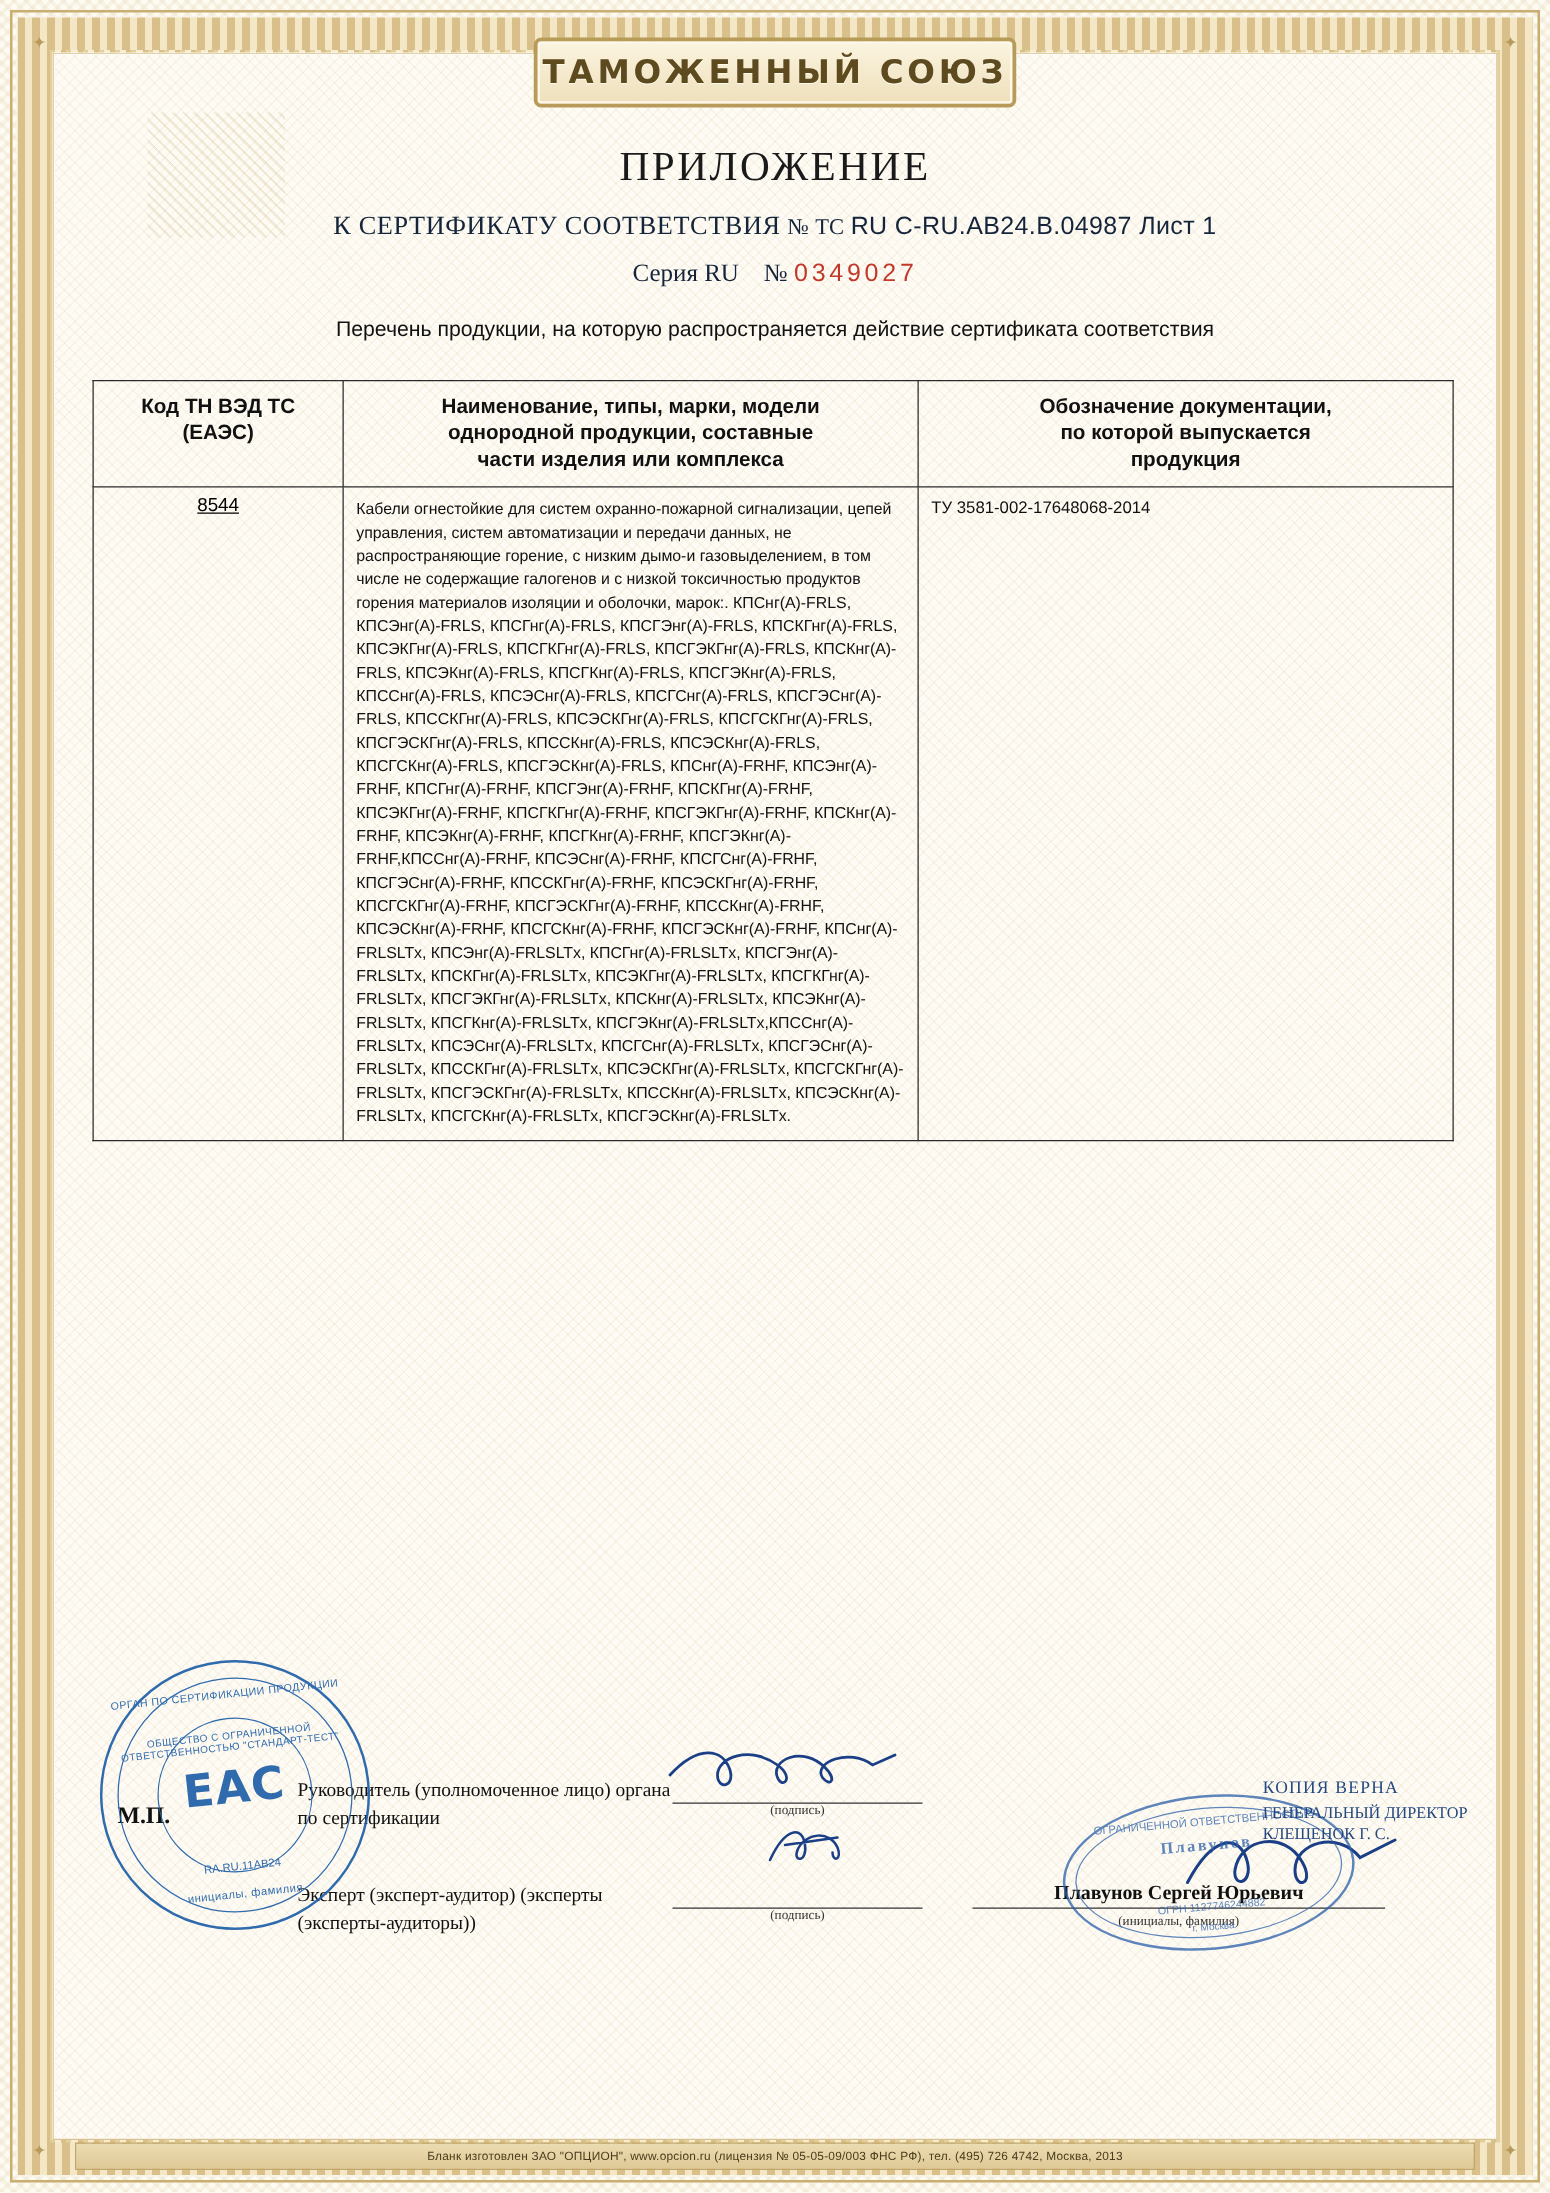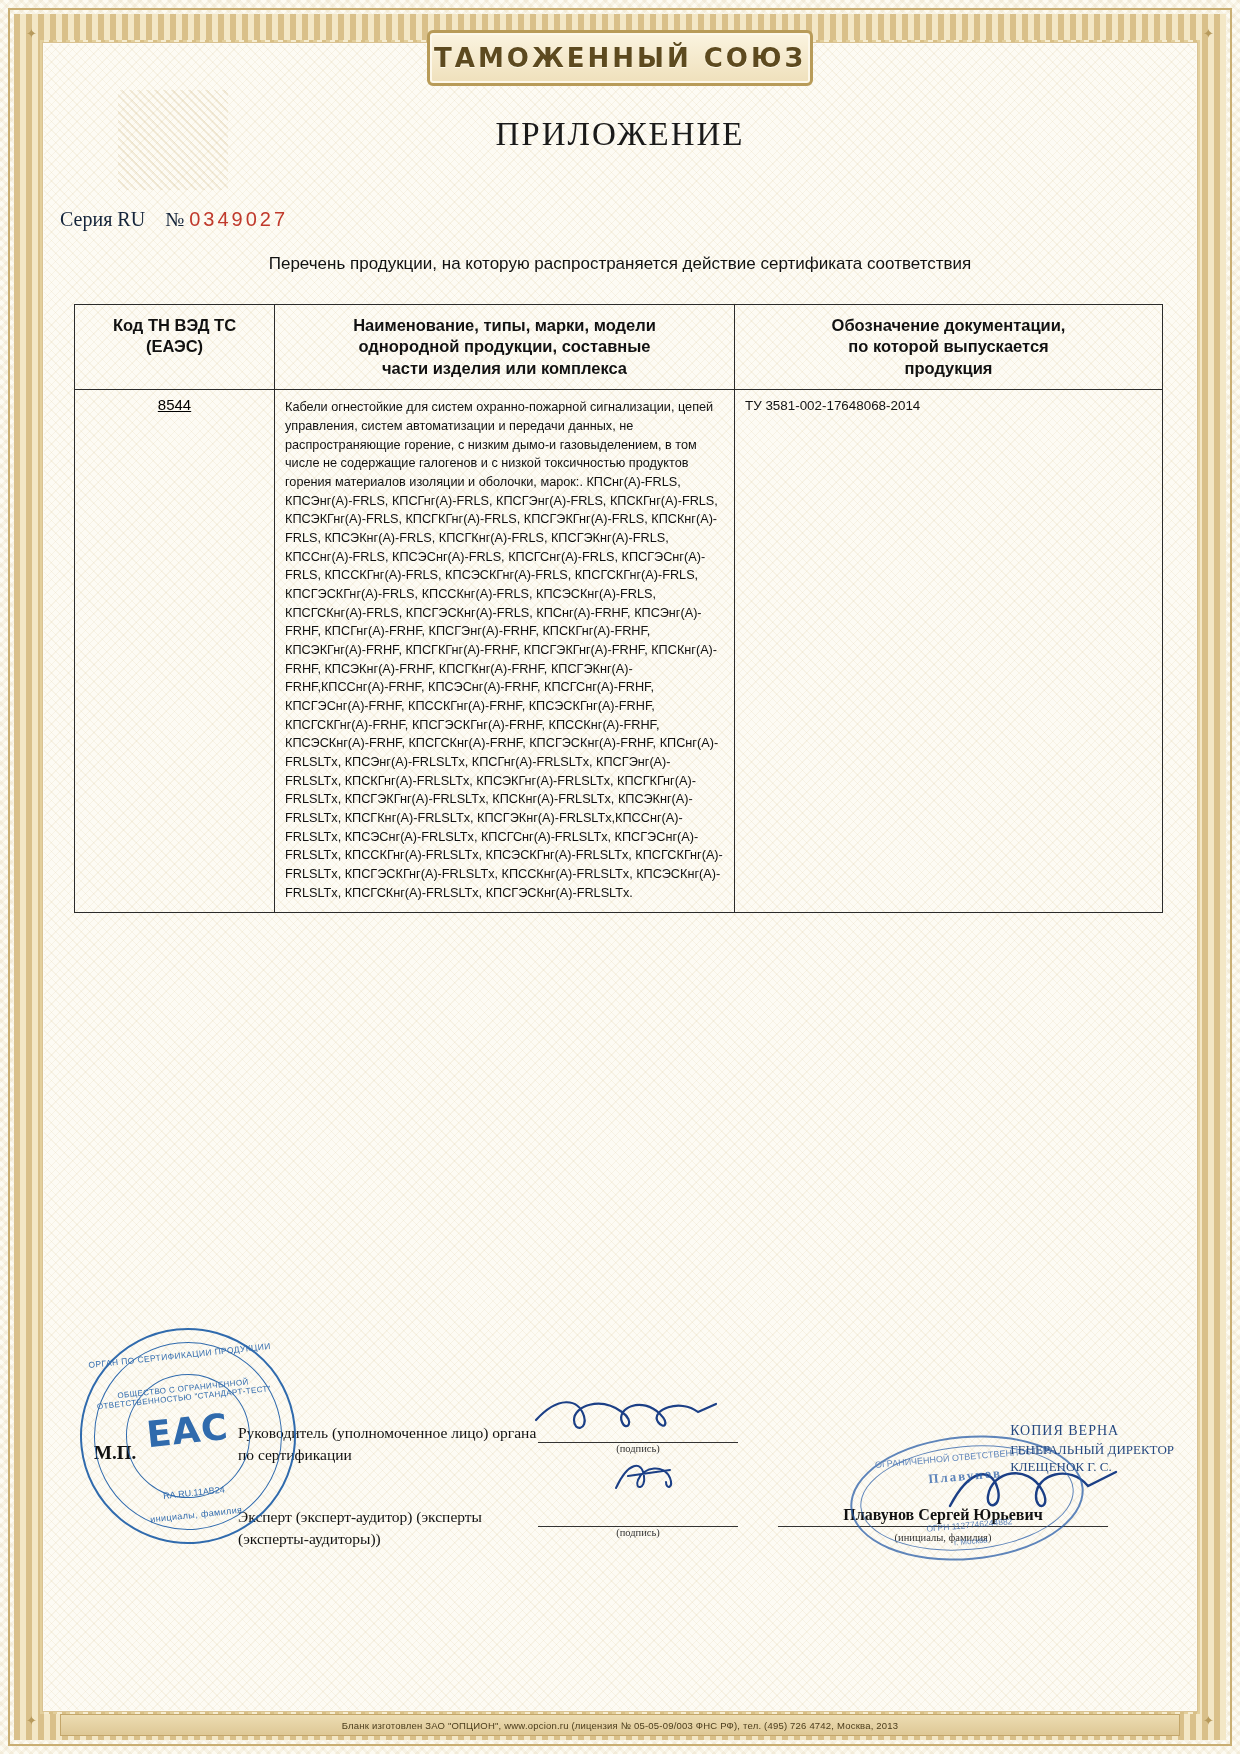--- a/index.html
+++ b/index.html
@@ -110,20 +110,21 @@
     color: #14243a;
     white-space: nowrap;
   }
   .subtitle-row .lbl { letter-spacing: 0.5px; }
   .subtitle-row .num-sign { font-size: 18px; }
   .subtitle-row .certnum { font-family: "Liberation Sans", sans-serif; font-size: 20px; letter-spacing: 0.3px;}
   .series-row {
     position: absolute;
     top: 192px;
     width: 100%;
+    text-align: center;
     font-family: "Liberation Serif", serif;
     font-size: 20px;
     color: #14243a;
   }
   .series-row .series-no {
     color: #c0392b;
     font-family: "Liberation Sans", sans-serif;
     letter-spacing: 3px;
     font-size: 20px;
   }
@@ -374,20 +375,26 @@
   <div class="watermark-box"></div>
 
   <div class="content">
 
     <div class="ts-banner">
       <span class="ts-banner-text">ТАМОЖЕННЫЙ СОЮЗ</span>
     </div>
 
     <div class="title">ПРИЛОЖЕНИЕ</div>
 
+    <div class="subtitle-row">
+      <span class="lbl">К СЕРТИФИКАТУ СООТВЕТСТВИЯ</span>
+      <span class="num-sign">№</span>
+      <span class="num-sign">ТС</span>
+      <span class="certnum">RU C-RU.АВ24.В.04987 Лист 1</span>
+    </div>
 
     <div class="series-row">
       <span>Серия RU</span>
       &nbsp;&nbsp;
       <span>№</span>
       <span class="series-no">0349027</span>
     </div>
 
     <div class="lead">Перечень продукции, на которую распространяется действие сертификата соответствия</div>
 

